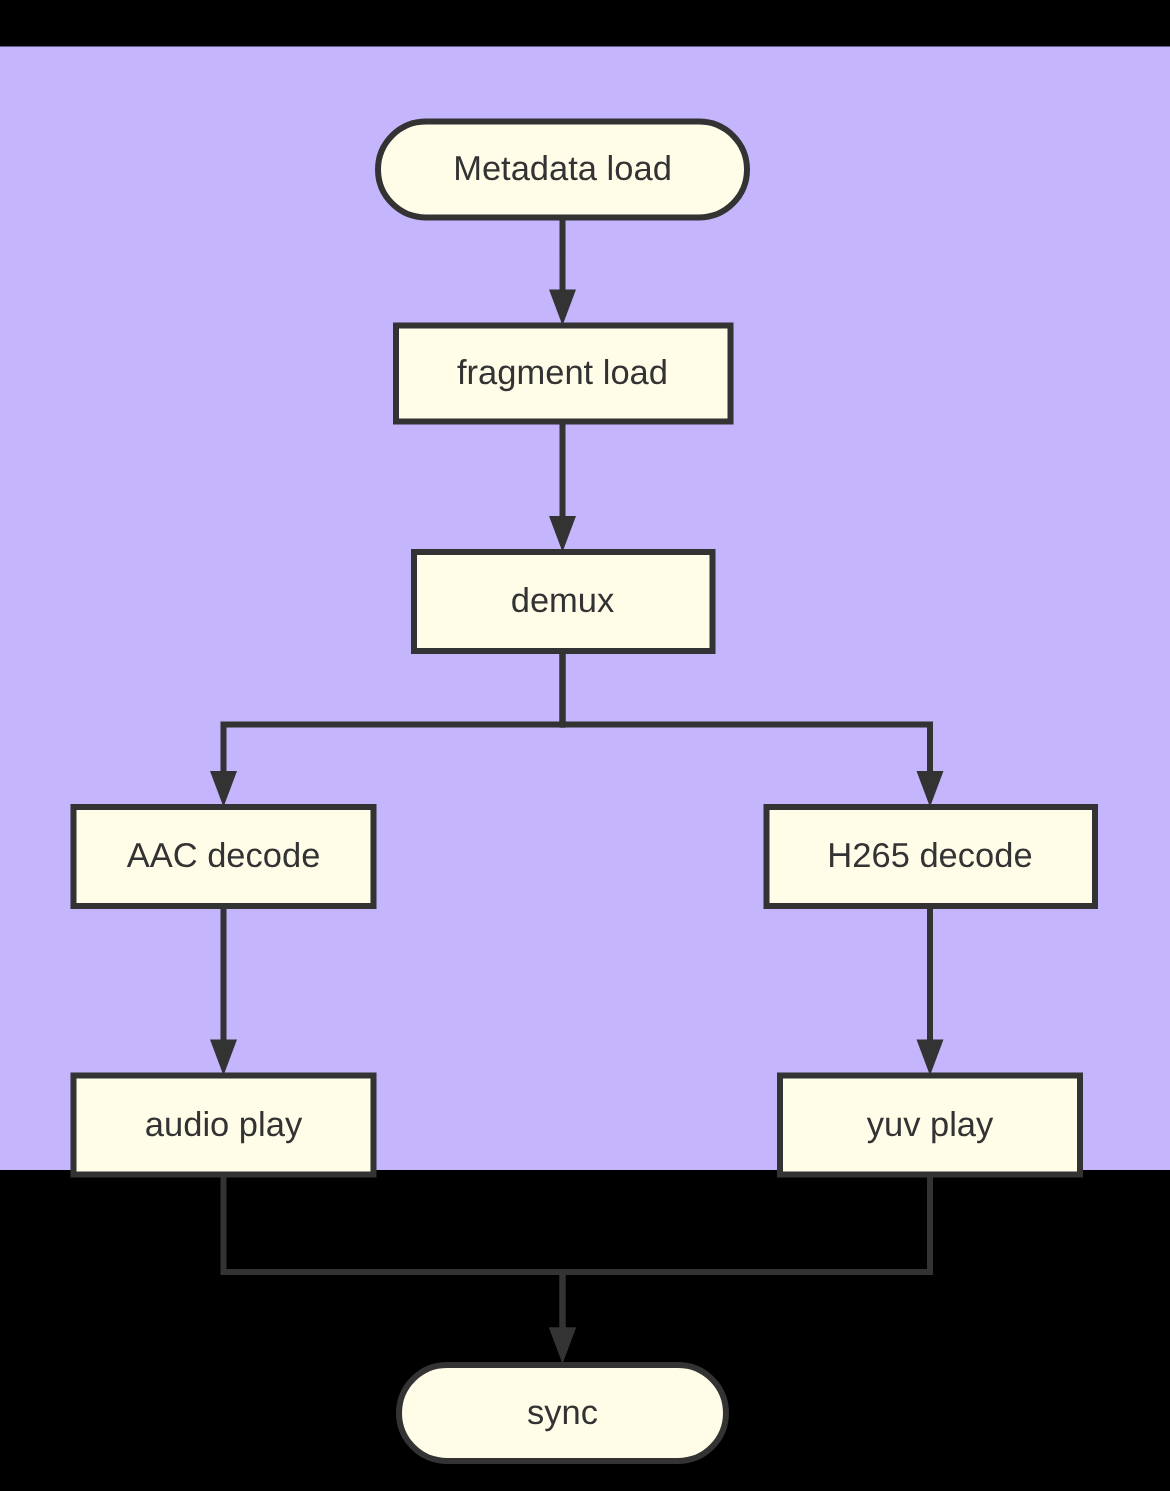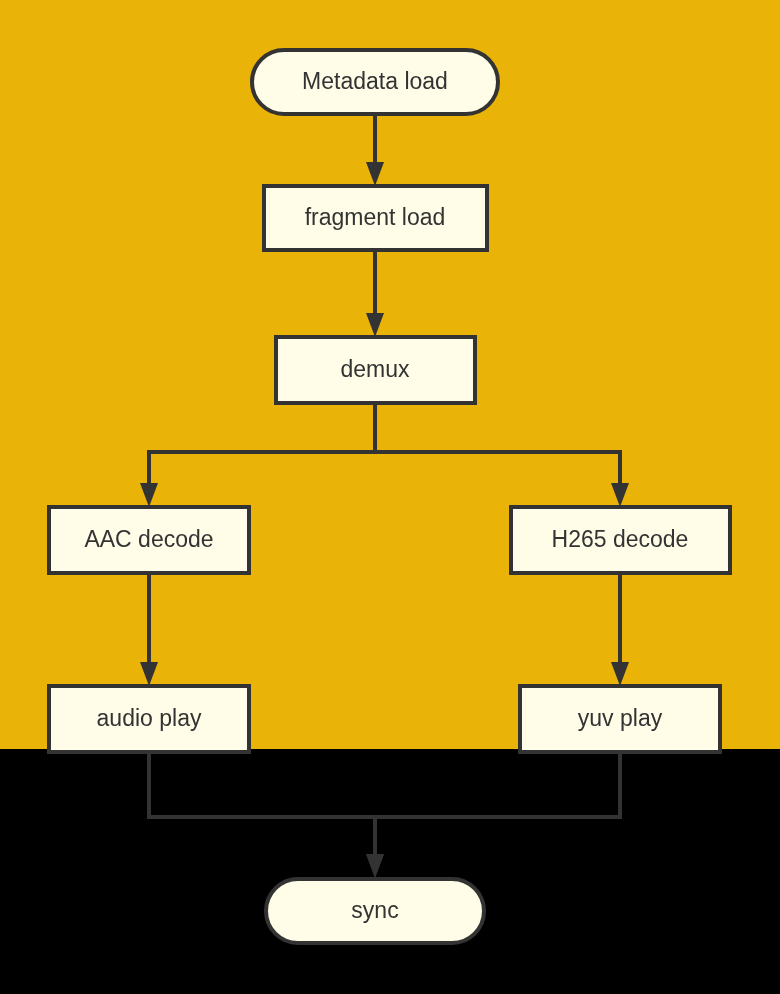--- a/index.html
+++ b/index.html
@@ -10,21 +10,22 @@
   body {
     width: 780px;
     height: 994px;
     overflow: hidden;
     font-family: "Liberation Sans", sans-serif;
   }
   #diagram-root {
     position: relative;
     width: 780px;
     height: 749px;
-    background: #eab308;
+    background: #c4b5fd;
+    margin-top: 31px;
   }
   svg#flowchart {
     display: block;
     width: 780px;
     height: 994px;
   }
   .node-shape {
     fill: #fffce8;
     stroke: #333333;
     stroke-width: 4;

